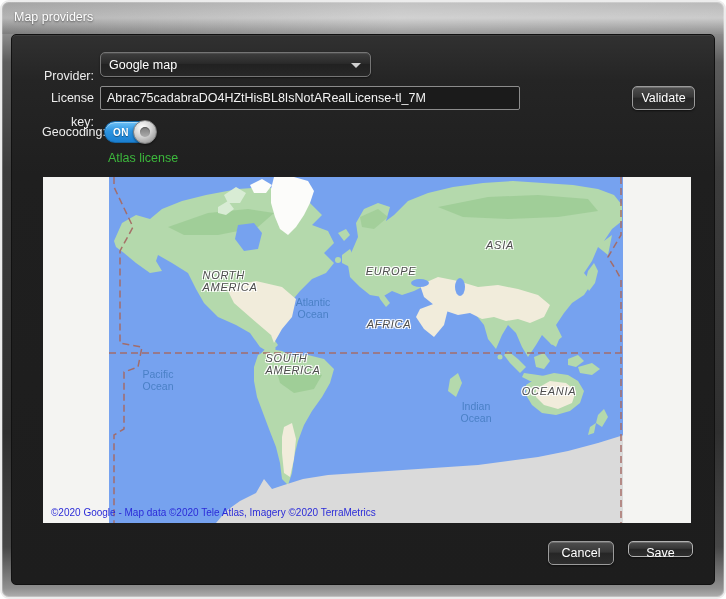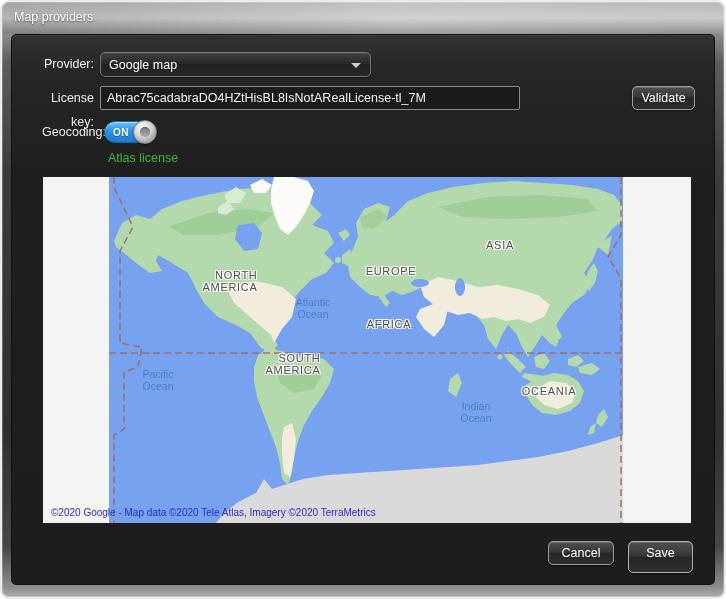--- a/index.html
+++ b/index.html
@@ -12,57 +12,57 @@
   .titlebar{position:absolute;left:0;top:0;right:0;height:32px;border-radius:7px 7px 0 0;
     background:linear-gradient(to right,rgba(0,0,0,.10),rgba(255,255,255,.16) 55%,rgba(255,255,255,.04));}
   .title{position:absolute;left:12px;top:8px;font-size:12.5px;color:#ffffff;text-shadow:0 1px 2px rgba(0,0,0,.55);}
 
   .panel{position:absolute;left:9px;right:9px;top:32px;bottom:12px;border-radius:5px;border:1px solid #111;
     background:linear-gradient(to bottom,#313131,#252525 45px,#1f1f1f 140px,#1d1d1d);
     box-shadow:inset 0 1px 0 rgba(255,255,255,.07);}
 
   
   .flabel{position:absolute;left:16px;width:66px;text-align:right;color:#ededed;font-size:12.5px;}
-  .lab-provider{top:17px;line-height:25px;}
+  .lab-provider{top:29px;line-height:25px;}
   .lab-license{top:51px;line-height:24px;}
   .lab-geocoding{top:86px;line-height:22px;margin-left:12px;}
 
   .combo{position:absolute;left:88px;top:17px;width:271px;height:25px;box-sizing:border-box;border:1px solid #757575;border-radius:5px;
     background:linear-gradient(to bottom,#3e3e3e,#2a2a2a 45%,#212121 50%,#272727);color:#fff;font-size:12.5px;
     display:flex;align-items:center;padding:0 24px 0 8px;box-shadow:0 1px 2px rgba(0,0,0,.5),inset 0 1px 0 rgba(255,255,255,.08);cursor:default;}
   .combo-arrow{position:absolute;right:9px;top:10px;width:0;height:0;border-left:5px solid transparent;border-right:5px solid transparent;border-top:5px solid #cfcfcf;}
 
   .textbox{position:absolute;left:88px;top:51px;width:420px;height:24px;box-sizing:border-box;background:#1b1b1b;border:1px solid #8c8c8c;
     border-radius:2px;color:#f2f2f2;font-size:12.5px;font-family:"Liberation Sans",sans-serif;padding:0 6px;outline:none;}
 
   .btn{position:absolute;box-sizing:border-box;border:1px solid #9b9b9b;border-radius:5px;color:#fff;font-size:12.5px;
     font-family:"Liberation Sans",sans-serif;background:linear-gradient(to bottom,#4f4f4f,#373737 45%,#262626 52%,#2e2e2e);
     box-shadow:inset 0 1px 0 rgba(255,255,255,.18),0 1px 2px rgba(0,0,0,.55);text-align:center;cursor:default;}
   .btn-validate{left:620px;top:51px;width:63px;height:24px;line-height:22px;}
   .btn-cancel{left:536px;top:506px;width:66px;height:24px;line-height:22px;}
-  .btn-save{left:616px;top:506px;width:65px;height:32px;line-height:22px;border-color:#b2b2b2;}
+  .btn-save{left:616px;top:506px;width:65px;height:16px;line-height:22px;border-color:#b2b2b2;}
 
   .toggle{position:absolute;left:92px;top:86px;width:52px;height:22px;border-radius:11px;box-sizing:border-box;
     background:linear-gradient(to bottom,#6fc2f6,#2b93e1 45%,#1b7fd0);border:1px solid #1467a8;
     box-shadow:inset 0 1px 0 rgba(255,255,255,.45);cursor:default;}
   .toggle-on{position:absolute;left:8px;top:0;line-height:21px;font-size:10px;font-weight:bold;color:#fff;letter-spacing:.4px;text-shadow:0 1px 1px rgba(0,0,0,.4);}
   .knob{position:absolute;right:-2px;top:-2px;width:24px;height:24px;border-radius:50%;box-sizing:border-box;
     background:radial-gradient(circle at 38% 30%,#fefefe,#d2d2d2 45%,#8f8f8f 90%);border:1px solid #7f7f7f;box-shadow:0 1px 2px rgba(0,0,0,.45);}
   .knob::after{content:"";position:absolute;left:6px;top:6px;width:10px;height:10px;border-radius:50%;
     background:linear-gradient(to bottom,#7c7c7c,#ababab);box-shadow:inset 0 1px 1px rgba(0,0,0,.3);}
 
   .status{position:absolute;left:96px;top:116px;font-size:12.5px;color:#3cb83c;}
 
   
   .map{position:absolute;left:31px;top:142px;width:648px;height:346px;background:#f4f4f2;overflow:hidden;cursor:default;}
   .tiles{position:absolute;left:66px;top:0;width:514px;height:346px;background:#76a2ef;}
   .tiles svg{position:absolute;left:0;top:0;display:block;}
 
-  .cont-lbl{position:absolute;transform:translate(-50%,-50%);font-size:11px;letter-spacing:.7px;color:#4d4d4d;
-    text-align:right;line-height:1.1;white-space:pre-line;
+  .cont-lbl{position:absolute;transform:translate(-50%,-50%);font-size:11px;font-style:italic;letter-spacing:.7px;color:#4d4d4d;
+    text-align:left;line-height:1.1;white-space:pre-line;
     text-shadow:-1px -1px 0 #fff,1px -1px 0 #fff,-1px 1px 0 #fff,1px 1px 0 #fff,0 0 2px #fff;}
   .ocean-lbl{position:absolute;transform:translate(-50%,-50%);font-size:10.5px;color:#4a80c6;text-align:center;line-height:1.15;white-space:pre-line;}
   .attribution{position:absolute;left:8px;bottom:5px;font-size:10px;color:#2b2bd8;white-space:nowrap;}
 
   .lp-na{left:121px;top:104px;} .lp-sa{left:184px;top:187px;} .lp-eu{left:282px;top:94px;}
   .lp-af{left:280px;top:147px;} .lp-as{left:391px;top:68px;} .lp-oc{left:440px;top:214px;}
   .lp-atl{left:204px;top:131px;} .lp-pac{left:49px;top:203px;} .lp-ind{left:367px;top:223px;margin-top:12px;}
 </style>
 </head>
 <body>

